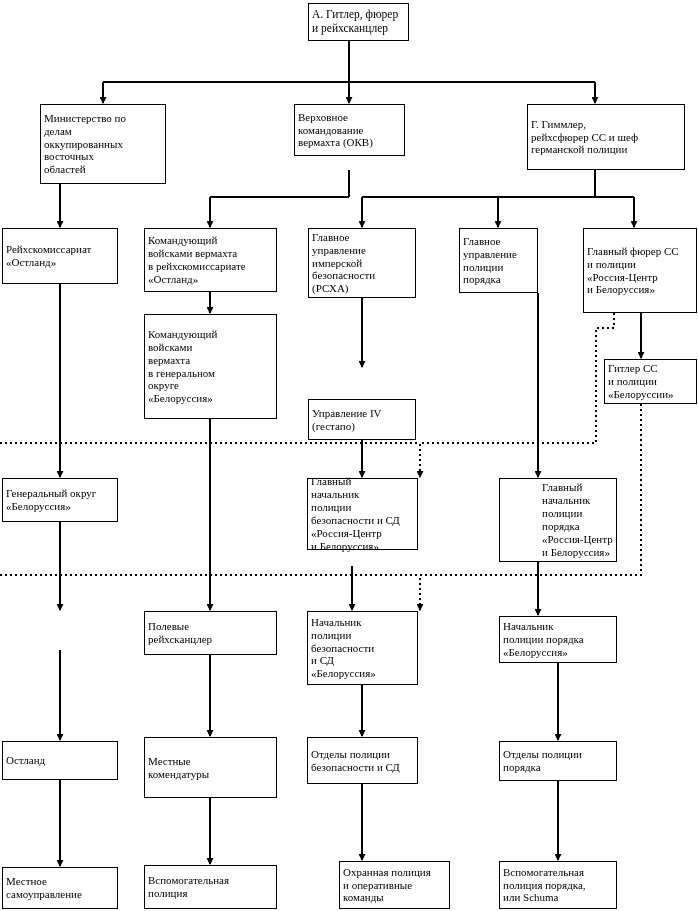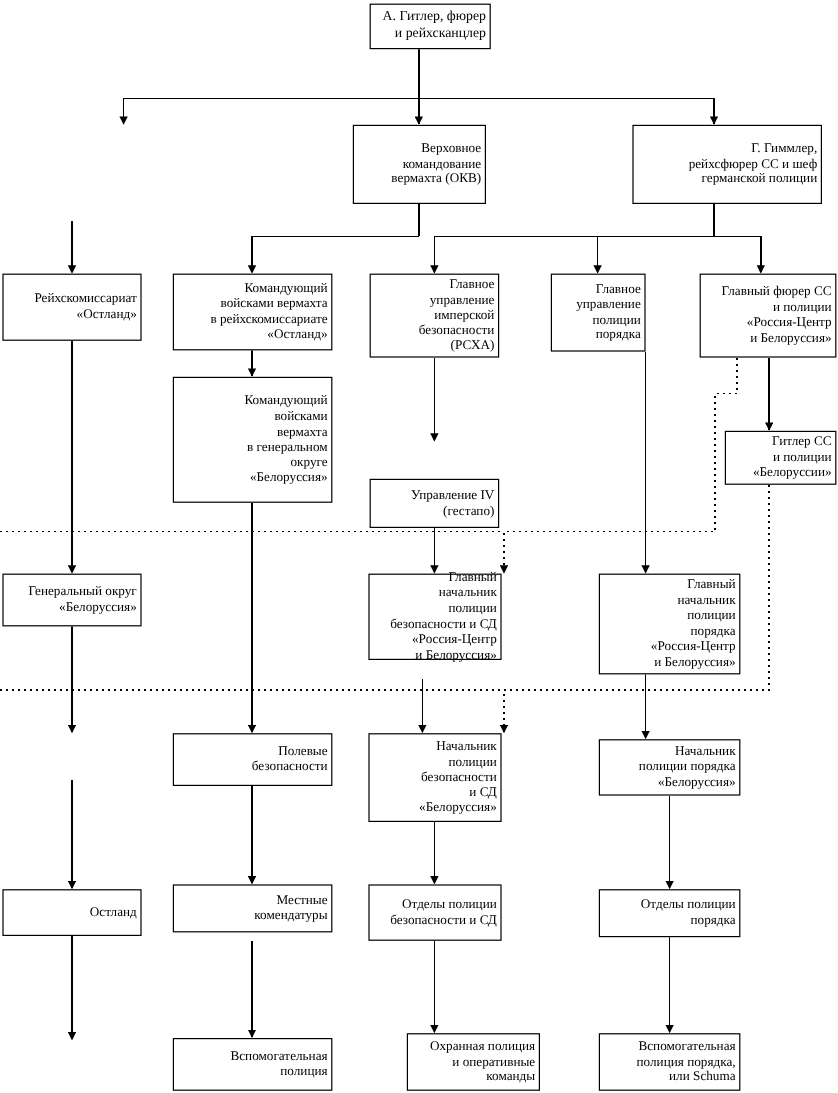--- a/index.html
+++ b/index.html
@@ -24,21 +24,21 @@
     pointer-events: none;
   }
   .node {
     position: absolute;
     box-sizing: border-box;
     border: 1px solid #000000;
     background: #ffffff;
     display: flex;
     align-items: center;
     justify-content: center;
-    text-align: right;
+    text-align: left;
     line-height: 1.18;
     color: #000000;
     padding: 2px 3px;
     z-index: 2;
   }
   .node .label {
     display: block;
     width: 100%;
     white-space: pre-line;
   }
@@ -118,22 +118,29 @@
       <path d="M 0 443 L 420 443"></path>
       <path d="M 0 575 L 420 575"></path>
     </g>
   </svg>
 
   <div class="node fs12" style="left:308px; top:3px; width:101px; height:38px;">
     <span class="label">А. Гитлер, фюрер
 и рейхсканцлер</span>
   </div>
 
-
-  <div class="node fs11" style="left:294px; top:104px; width:111px; height:66px;">
+  <div class="node fs11" style="left:40px; top:104px; width:126px; height:80px;">
+    <span class="label">Министерство по
+делам
+оккупированных
+восточных
+областей</span>
+  </div>
+
+  <div class="node fs11" style="left:294px; top:104px; width:111px; height:52px;">
     <span class="label">Верховное
 командование
 вермахта (ОКВ)</span>
   </div>
 
   <div class="node fs11" style="left:527px; top:104px; width:158px; height:66px;">
     <span class="label">Г. Гиммлер,
 рейхсфюрер СС и шеф
 германской полиции</span>
   </div>
@@ -158,21 +165,21 @@
 (РСХА)</span>
   </div>
 
   <div class="node fs11" style="left:459px; top:228px; width:79px; height:65px;">
     <span class="label">Главное
 управление
 полиции
 порядка</span>
   </div>
 
-  <div class="node fs11" style="left:583px; top:228px; width:114px; height:70px;">
+  <div class="node fs11" style="left:583px; top:228px; width:114px; height:85px;">
     <span class="label">Главный фюрер СС
 и полиции
 «Россия-Центр
 и Белоруссия»</span>
   </div>
 
   <div class="node fs11" style="left:144px; top:314px; width:133px; height:105px;">
     <span class="label">Командующий
 войсками
 вермахта
@@ -209,56 +216,60 @@
   <div class="node fs11" style="left:499px; top:478px; width:118px; height:84px;padding-left:42px;">
     <span class="label">Главный начальник
 полиции порядка
 «Россия-Центр
 и Белоруссия»</span>
   </div>
 
 
   <div class="node fs11" style="left:144px; top:611px; width:133px; height:44px;">
     <span class="label">Полевые
-безопасности</span>
+рейхсканцлер</span>
   </div>
 
   <div class="node fs11" style="left:307px; top:611px; width:111px; height:74px;">
     <span class="label">Начальник
 полиции
 безопасности
 и СД
 «Белоруссия»</span>
   </div>
 
   <div class="node fs11" style="left:499px; top:616px; width:118px; height:47px;">
     <span class="label">Начальник
 полиции порядка
 «Белоруссия»</span>
   </div>
 
   <div class="node fs11" style="left:2px; top:741px; width:116px; height:39px;">
     <span class="label">Остланд</span>
   </div>
 
-  <div class="node fs11" style="left:144px; top:737px; width:133px; height:40px;">
+  <div class="node fs11" style="left:144px; top:737px; width:133px; height:61px;">
     <span class="label">Местные
 комендатуры</span>
   </div>
 
   <div class="node fs11" style="left:307px; top:737px; width:111px; height:47px;">
     <span class="label">Отделы полиции
 безопасности и СД</span>
   </div>
 
   <div class="node fs11" style="left:499px; top:741px; width:118px; height:40px;">
     <span class="label">Отделы полиции
 порядка</span>
   </div>
 
+  <div class="node fs11" style="left:2px; top:867px; width:116px; height:42px;">
+    <span class="label">Местное
+самоуправление</span>
+  </div>
 
   <div class="node fs11" style="left:144px; top:865px; width:133px; height:44px;">
     <span class="label">Вспомогательная
 полиция</span>
   </div>
 
   <div class="node fs11" style="left:307px; top:861px; width:111px; height:48px;margin-left:32px;">
     <span class="label">Охранная полиция
 и оперативные
 команды</span>

